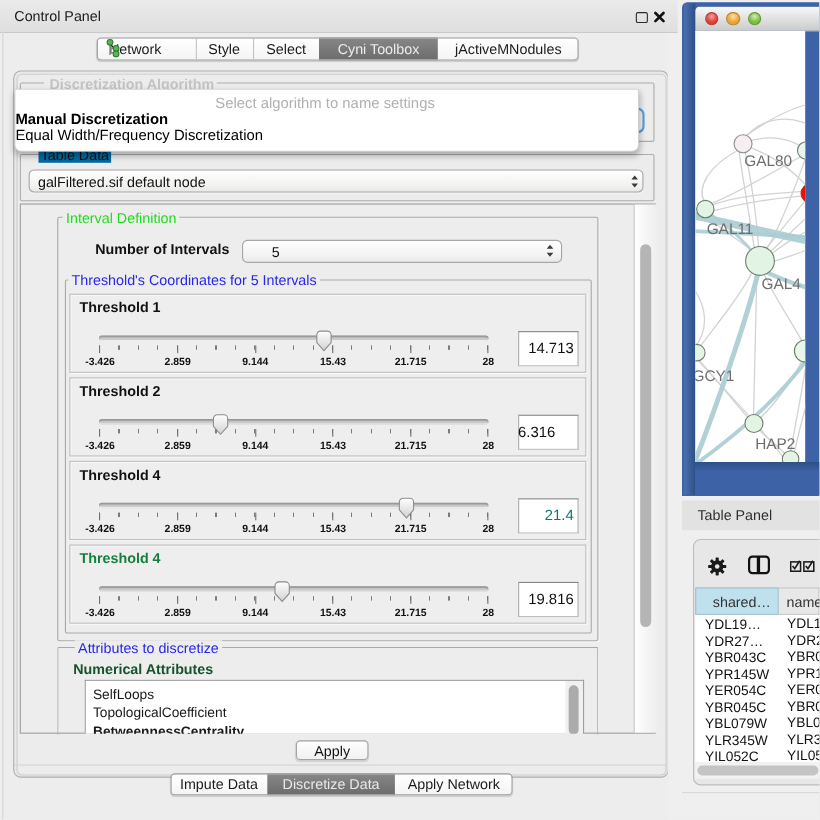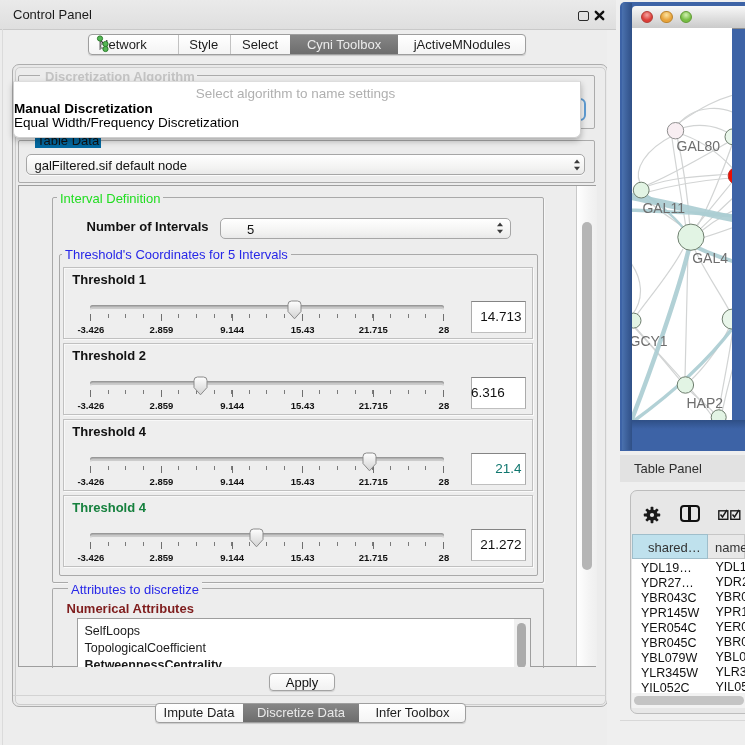--- a/index.html
+++ b/index.html
@@ -177,44 +177,44 @@
 <svg class="abs" style="left:249.30752879781073px;top:527.9px;" width="15" height="20" viewBox="0 0 15 20">
 <defs>
       <linearGradient id="thg4" x1="0" y1="0" x2="0" y2="1">
         <stop offset="0" stop-color="#FEFEFE"></stop>
         <stop offset="1" stop-color="#D2D2D2"></stop>
       </linearGradient>
     </defs>
 <path d="M1 4.5 A3.5 3.5 0 0 1 4.5 1 H10.5 A3.5 3.5 0 0 1 14 4.5 V11.5 L7.5 18.8 L1 11.5 Z" fill="url(#thg4)" stroke="#8B8B8B" stroke-width="1"></path>
 </svg>
 <div class="abs" style="left:471px;top:529.0px;width:54.5px;height:31.5px;box-sizing:border-box;background:#FFF;border:1px solid;border-color:#848484 #ABABAB #BFBFBF;"></div>
-<div class="abs" style="left:471px;top:529.0px;width:50.5px;height:31.5px;line-height:31.5px;text-align:right;font-size:13.5px;color:#111;">21.272</div>
+<div class="abs" style="left:471px;top:529.0px;width:50.5px;height:31.5px;line-height:31.5px;text-align:right;font-size:13.5px;color:#111;">19.816</div>
 
 <div class="abs" style="left:52px;top:588px;width:490px;height:79px;border:1px solid #A9A9A9;border-top-left-radius:2px;border-top-right-radius:2px;border-bottom:none;"></div>
 <div class="gbtitle" style="left:68px;top:581.5px;font-size:13px;color:#2727E8;">Attributes to discretize</div>
-<div class="abs" style="left:66.5px;top:600.5px;font-size:13px;font-weight:bold;color:#7f1d1d;">Numerical Attributes</div>
+<div class="abs" style="left:66.5px;top:600.5px;font-size:13px;font-weight:bold;color:#14532d;">Numerical Attributes</div>
 
 <div class="abs" style="left:77px;top:617.5px;width:454px;height:49.5px;box-sizing:border-box;background:#FFFFFF;border:1px solid #9E9E9E;border-bottom:none;overflow:hidden;">
   <div style="position:absolute;left:6.5px;top:5px;font-size:12.5px;color:#1a1a1a;">SelfLoops</div>
   <div style="position:absolute;left:6.5px;top:22px;font-size:12.5px;color:#1a1a1a;">TopologicalCoefficient</div>
   <div style="position:absolute;left:6.5px;top:39.5px;font-size:12.5px;color:#1a1a1a;font-weight:bold;">BetweennessCentrality</div>
   <div style="position:absolute;right:0;top:0;width:16px;height:100%;background:#F0F0F0;"></div>
   <div style="position:absolute;right:4px;top:4px;width:9px;height:45px;background:#ABABAB;border-radius:4.5px;"></div>
 </div>
 
 <div class="abs" style="left:13px;top:694.5px;width:593px;height:1px;background:#D3D3D3;"></div>
 
 <div class="abs" style="left:269px;top:673px;width:66px;height:17.5px;box-sizing:border-box;background:linear-gradient(#FEFEFE,#F1F1F1);border:1px solid #A3A3A3;border-radius:4px;box-shadow:0 1px 1px rgba(0,0,0,.12);"></div>
 <div class="abs" style="left:269px;top:675px;width:66px;text-align:center;font-size:13px;color:#111;">Apply</div>
 
 <div class="abs" style="left:155px;top:703px;width:311px;height:20px;box-sizing:border-box;background:linear-gradient(#FFFFFF,#F4F4F4);border:1px solid #9E9E9E;border-radius:4px;box-shadow:0 1px 1px rgba(0,0,0,0.15);"></div>
 <div class="abs" style="left:243px;top:703px;width:116px;height:20px;box-sizing:border-box;background:linear-gradient(#868686,#6D6D6D);border-top:1px solid #9E9E9E;border-bottom:1px solid #9E9E9E;"></div>
 <div class="abs" style="left:155px;top:703px;width:88px;height:20px;line-height:20px;text-align:center;font-size:13px;color:#1C1C1C;">Impute Data</div>
 <div class="abs" style="left:243px;top:703px;width:116px;height:20px;line-height:20px;text-align:center;font-size:13px;color:#E9E9E9;">Discretize Data</div>
-<div class="abs" style="left:359px;top:703px;width:107px;height:20px;line-height:20px;text-align:center;font-size:13px;color:#1C1C1C;">Infer Toolbox</div>
+<div class="abs" style="left:359px;top:703px;width:107px;height:20px;line-height:20px;text-align:center;font-size:13px;color:#1C1C1C;">Apply Network</div>
 
 <div class="abs" style="left:607px;top:0;width:138px;height:745px;background:#EFEFEF;"></div>
 <div class="abs" style="left:620px;top:1.5px;width:125px;height:449px;background:#3D63A6;border-top-left-radius:5px;"></div>
 <div class="abs" style="left:622px;top:3px;width:10px;height:447px;background:linear-gradient(90deg,#4A71AE,#2F4F86);"></div>
 <div class="abs" style="left:632px;top:420px;width:113px;height:30px;background:linear-gradient(#2F4F86,#3D63A6 30%,#3D63A6);"></div>
 <div class="abs" style="left:2px;top:29px;width:1px;height:716px;background:#DBDBDB;"></div>
 
 <div class="abs" style="left:632px;top:6px;width:113px;height:22px;background:linear-gradient(#F8F8F8,#CACACA);border-bottom:1px solid #8F8F8F;border-top-left-radius:4px;"></div>
 <div class="abs" style="left:640.7px;top:10.7px;width:12.6px;height:12.6px;border-radius:50%;background:radial-gradient(circle at 50% 30%, #F4A4A0 0%, #DC3E38 60%, #DC3E38 100%);border:1px solid #B23A34;box-sizing:border-box;"></div>
 <div class="abs" style="left:660.2px;top:10.7px;width:12.6px;height:12.6px;border-radius:50%;background:radial-gradient(circle at 50% 30%, #FBE3A0 0%, #E8A33A 60%, #E8A33A 100%);border:1px solid #BB842C;box-sizing:border-box;"></div>

